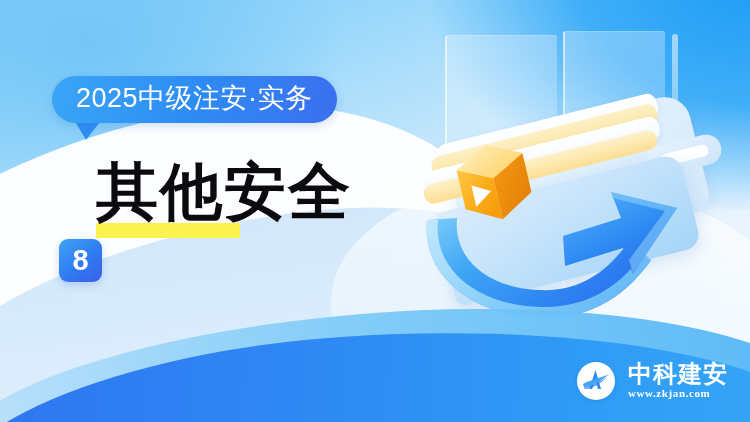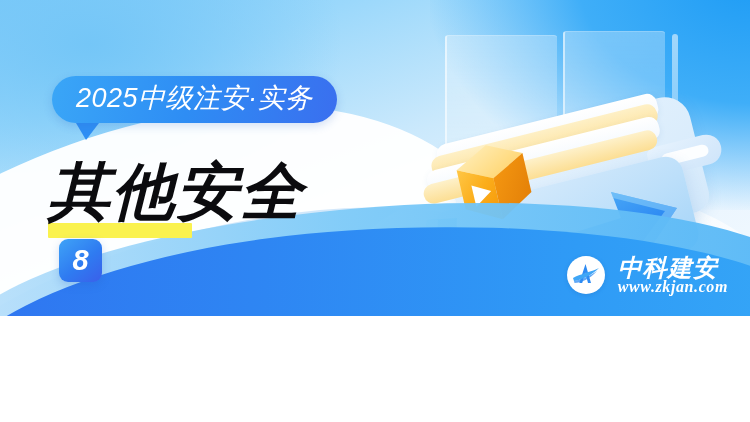--- a/index.html
+++ b/index.html
@@ -1,23 +1,22 @@
 <!DOCTYPE html>
 <html><head>
 <meta charset="utf-8">
 <style>
   html,body{margin:0;padding:0;background:#fff;}
   body{font-family:"Liberation Sans","DejaVu Sans",sans-serif;}
 
   #poster{
     position:relative;
-    width:750px;height:316px;
+    width:750px;height:422px;
     overflow:hidden;
     background:linear-gradient(160deg,#7ECBFA 0%,#9BD8FB 22%,#CBE9FC 48%,#E8F4FE 70%,#F4FAFF 100%);
-    font-style:italic;
   }
 
   
   .bg-topright{
     position:absolute;top:-120px;right:-140px;
     width:460px;height:330px;
     background:radial-gradient(ellipse at 70% 30%,#1E9CF5 0%,#3FAEF8 38%,rgba(110,195,248,0) 72%);
   }
   .bg-topleft{
     position:absolute;top:-60px;left:-80px;
@@ -142,21 +141,21 @@
   .pill-tail{
     position:absolute;left:76px;top:123px;
     width:0;height:0;
     border-left:10px solid transparent;
     border-right:13px solid transparent;
     border-top:17px solid #2F8FF4;
   }
 
   
   .headline{position:absolute;left:48px;top:155px;width:420px;}
-  .hl-row{position:relative;height:80px;}
+  .hl-row{position:relative;height:80px;margin-left:48px;}
   .hl-hilite{
     position:absolute;left:0px;top:68px;width:144px;height:15px;
     background:#FAF24F;border-radius:1px;
   }
   .hl-text{
     position:relative;
     font-family:"DejaVu Serif","Liberation Serif",serif;
     font-weight:700;
     font-size:62px;line-height:74px;
     color:#0B0B0E;
@@ -176,21 +175,21 @@
     box-shadow:0 3px 8px rgba(40,90,190,.22);
   }
 
   
   .logo{position:absolute;right:22px;bottom:22px;display:flex;align-items:center;}
   .logo-mark{width:38px;height:38px;border-radius:50%;background:#FFFFFF;
              display:flex;align-items:center;justify-content:center;
              box-shadow:0 1px 4px rgba(20,70,150,.18);}
   .logo-text{margin-left:13px;}
   .logo-name{color:#FFFFFF;font-weight:700;font-size:24px;line-height:25px;letter-spacing:1px;}
-  .logo-url{color:#FFFFFF;font-size:16px;line-height:14px;letter-spacing:.6px;
+  .logo-url{color:#FFFFFF;font-size:11px;line-height:14px;letter-spacing:.6px;
             font-family:"Liberation Serif",serif;font-weight:700;}
 </style>
 </head>
 <body>
 
 <div id="poster">
 
   <div class="bg-topleft"></div>
   <div class="bg-topright"></div>
   <div class="bg-whitewave"></div>

